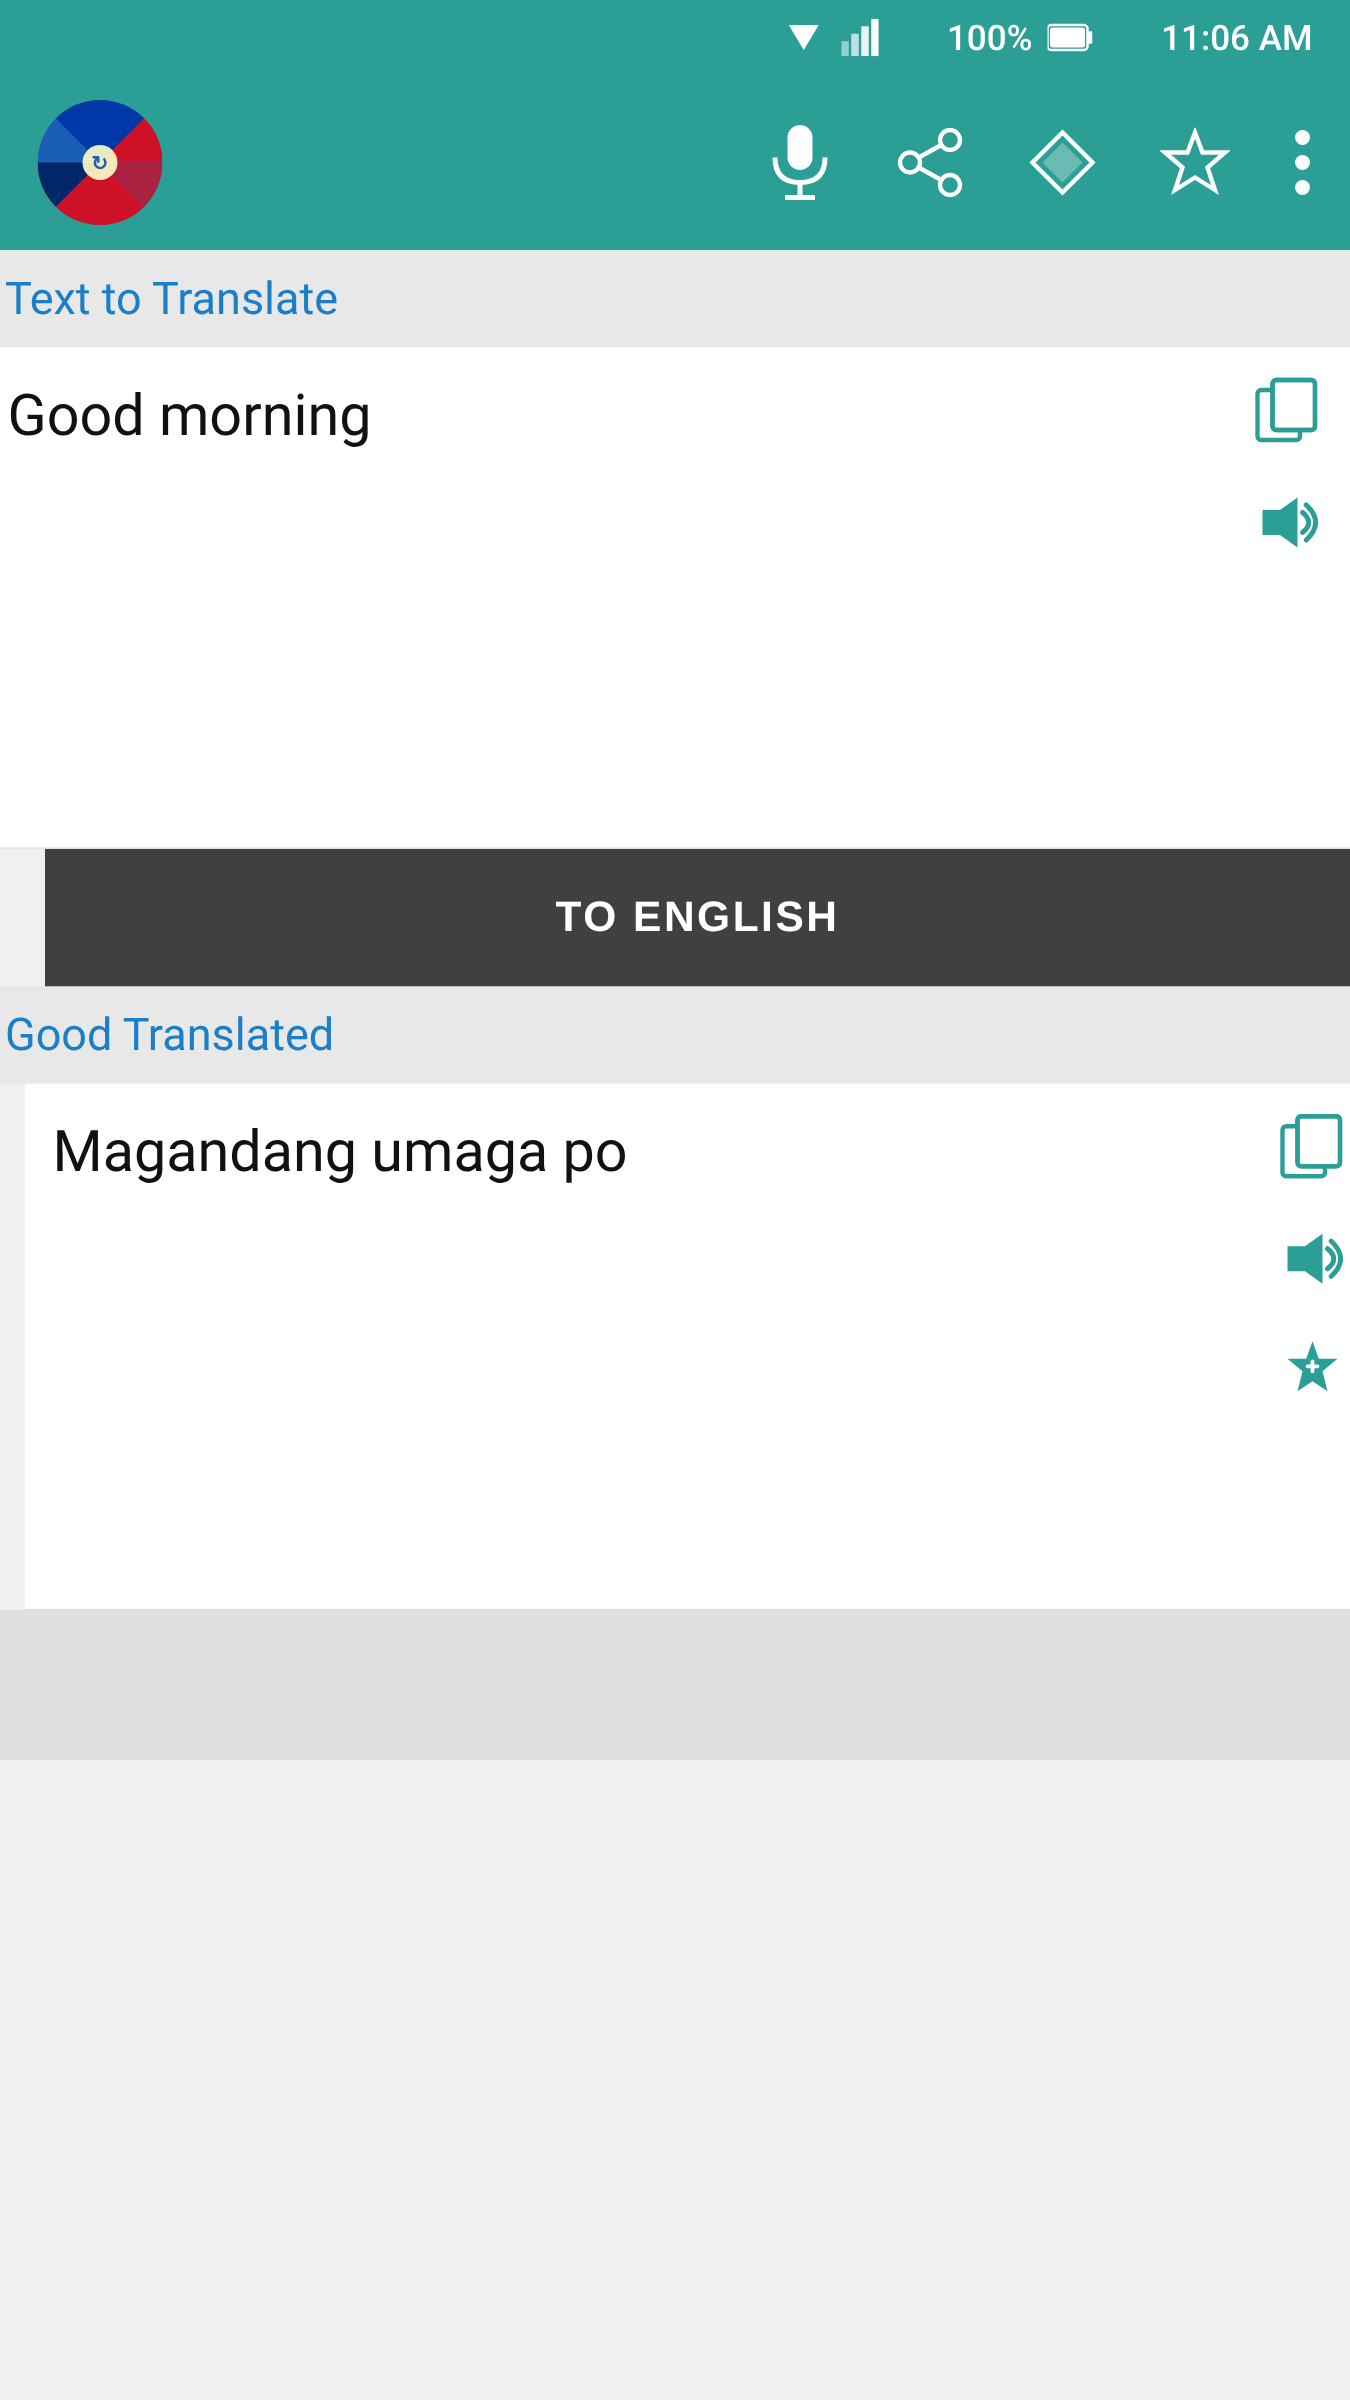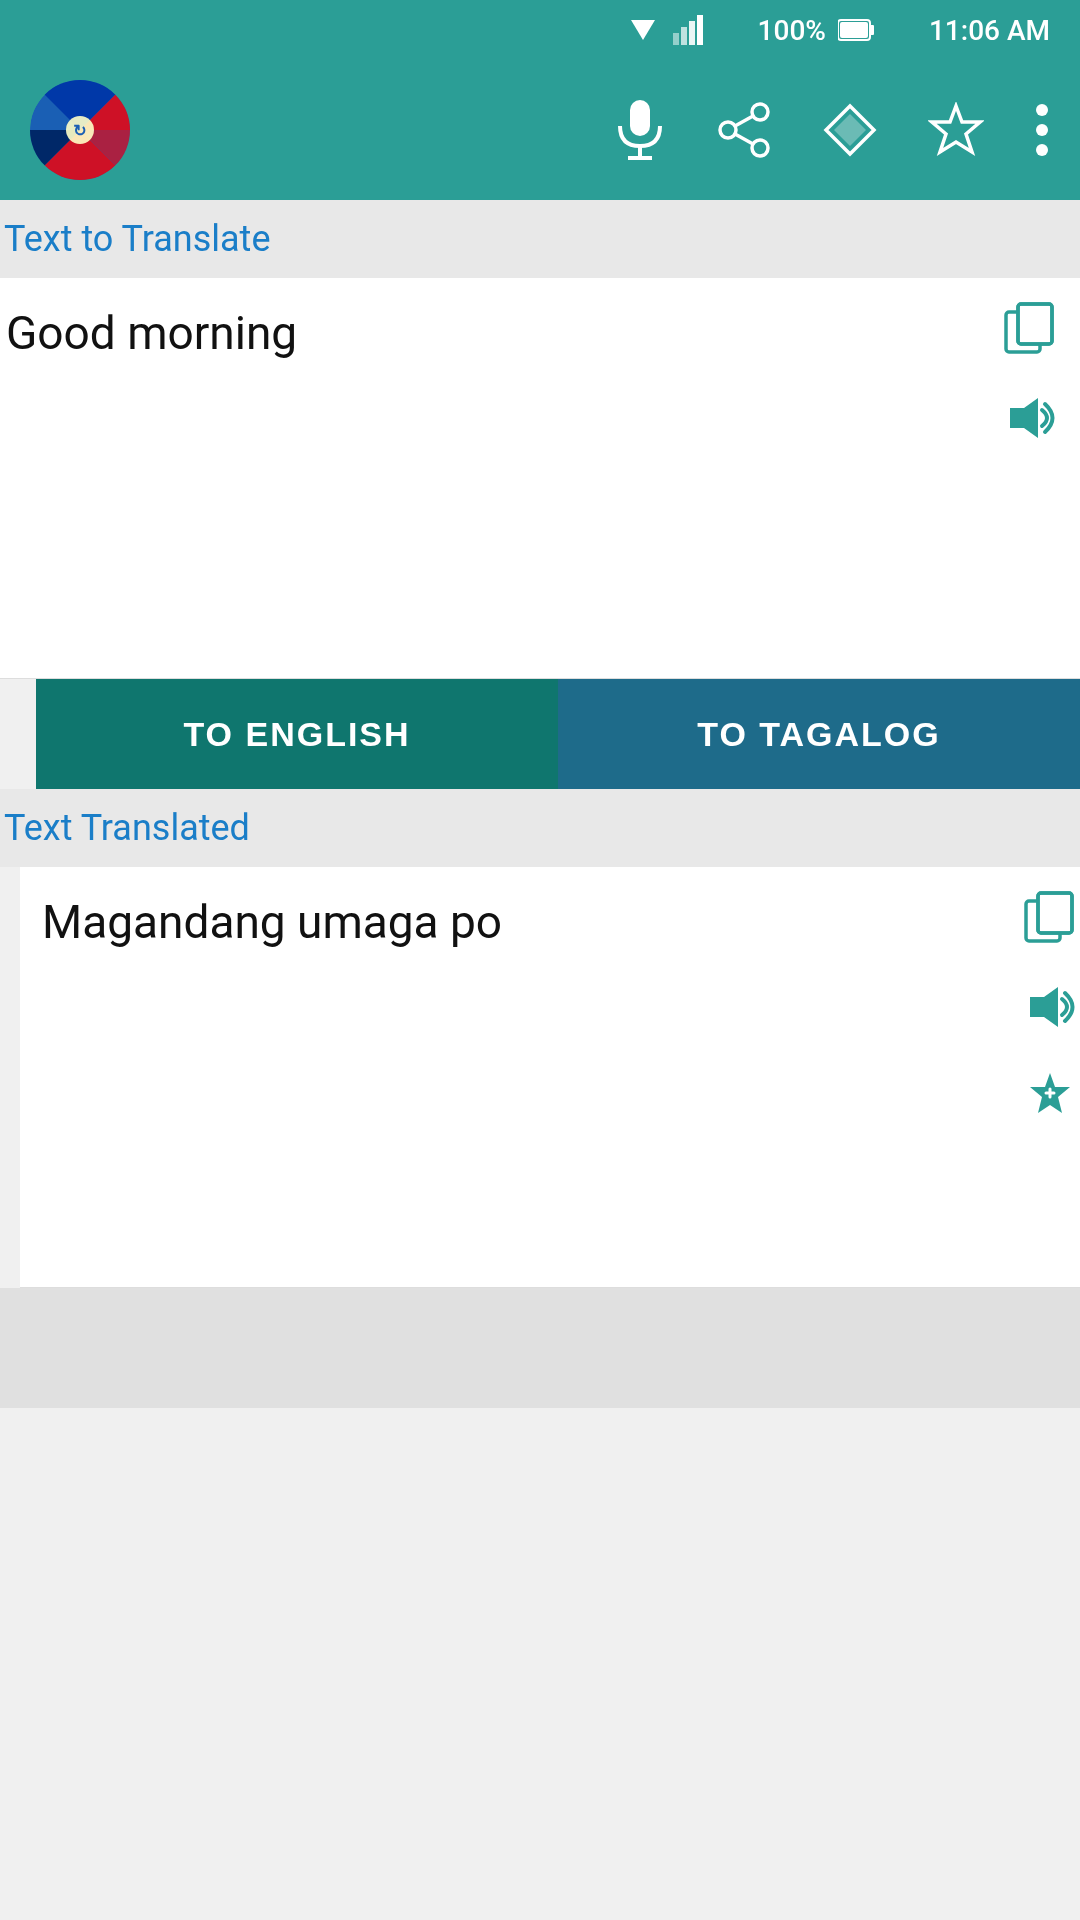--- a/index.html
+++ b/index.html
@@ -124,21 +124,21 @@
     .translate-btn {
       flex: 1;
       border: none;
       font-size: 34px;
       font-weight: 700;
       letter-spacing: 2px;
       cursor: pointer;
       color: white;
     }
     .btn-english {
-      background: #0f766e;
+      background: #404040;
       margin-left: 36px;
     }
     .btn-tagalog {
       background: #1e6b8a;
     }
 
     
     .text-output-area {
       background: white;
       width: 100%;
@@ -277,24 +277,23 @@
         <polygon points="8,18 22,18 36,8 36,48 22,38 8,38" fill="#2b9e96"></polygon>
         <path d="M40 20 Q50 28 40 36" fill="none" stroke="#2b9e96" stroke-width="4" stroke-linecap="round"></path>
         <path d="M43 14 Q58 28 43 42" fill="none" stroke="#2b9e96" stroke-width="4" stroke-linecap="round"></path>
       </svg>
     </div>
   </div>
 </div>
 
 <div class="translate-buttons">
   <button class="translate-btn btn-english">TO ENGLISH</button>
-  <button class="translate-btn btn-tagalog">TO TAGALOG</button>
-</div>
-
-<div class="section-label">Text Translated</div>
+</div>
+
+<div class="section-label">Good Translated</div>
 
 <div class="text-output-area">
   <div class="text-output">Magandang umaga po</div>
   <div class="output-actions">
 
     <div class="action-icon">
       <svg width="56" height="56" viewBox="0 0 56 56" fill="#2b9e96">
         <rect x="4" y="12" width="34" height="40" rx="3" fill="none" stroke="#2b9e96" stroke-width="3.5"></rect>
         <rect x="16" y="4" width="34" height="40" rx="3" fill="white" stroke="#2b9e96" stroke-width="3.5"></rect>
         <rect x="16" y="4" width="34" height="40" rx="3" fill="none" stroke="#2b9e96" stroke-width="3.5"></rect>

